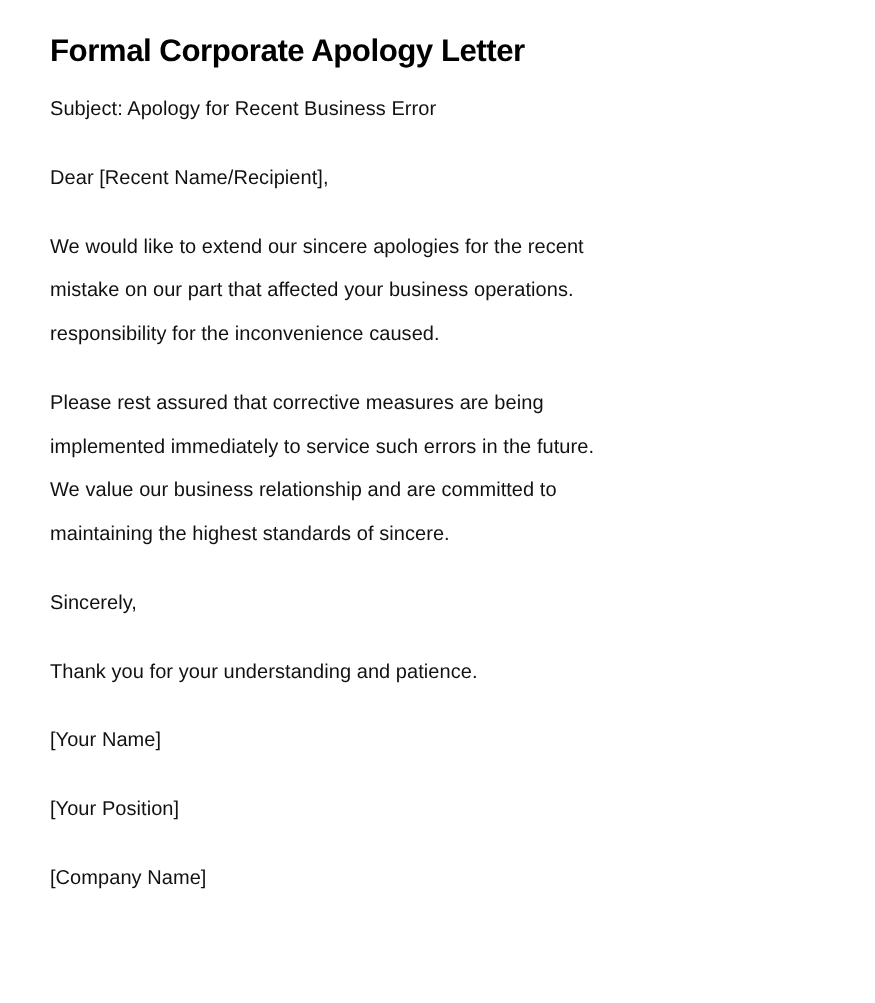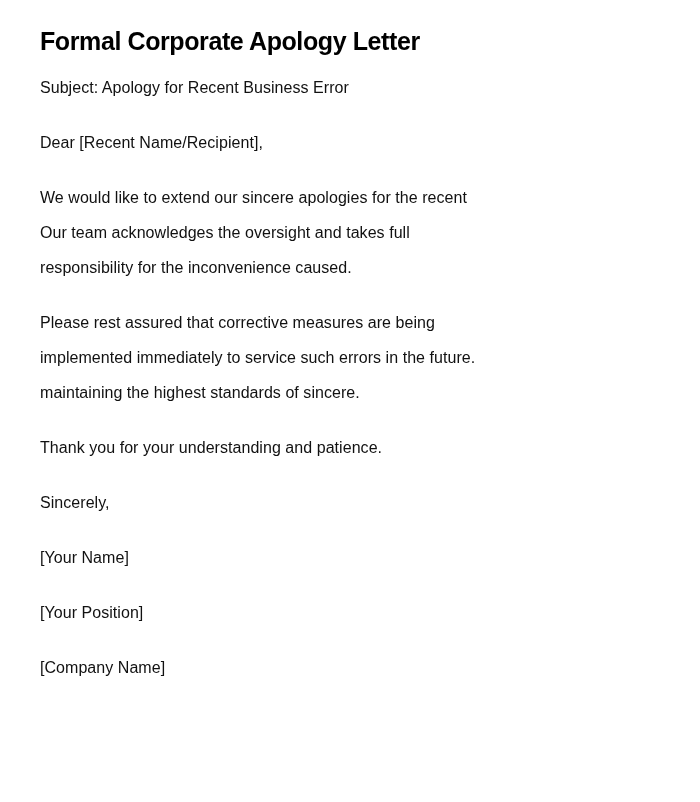--- a/index.html
+++ b/index.html
@@ -44,32 +44,33 @@
 
 <div class="page">
   <h1 class="title">Formal Corporate Apology Letter</h1>
 
   <p class="para">Subject: Apology for Recent Business Error</p>
 
   <p class="para">Dear [Recent Name/Recipient],</p>
 
   <p class="para">
     <span class="line">We would like to extend our sincere apologies for the recent</span>
-    <span class="line">Our team acknowledges the oversight and takes full</span>
+    <span class="line">mistake on our part that affected your business operations.</span>
     <span class="line">responsibility for the inconvenience caused.</span>
   </p>
 
   <p class="para">
     <span class="line">Please rest assured that corrective measures are being</span>
     <span class="line">implemented immediately to service such errors in the future.</span>
+    <span class="line">We value our business relationship and are committed to</span>
     <span class="line">maintaining the highest standards of sincere.</span>
   </p>
 
+  <p class="para">Sincerely,</p>
+
   <p class="para">Thank you for your understanding and patience.</p>
-
-  <p class="para">Sincerely,</p>
 
   <p class="para">[Your Name]</p>
 
   <p class="para">[Your Position]</p>
 
   <p class="para">[Company Name]</p>
 </div>
 
 </body></html>

